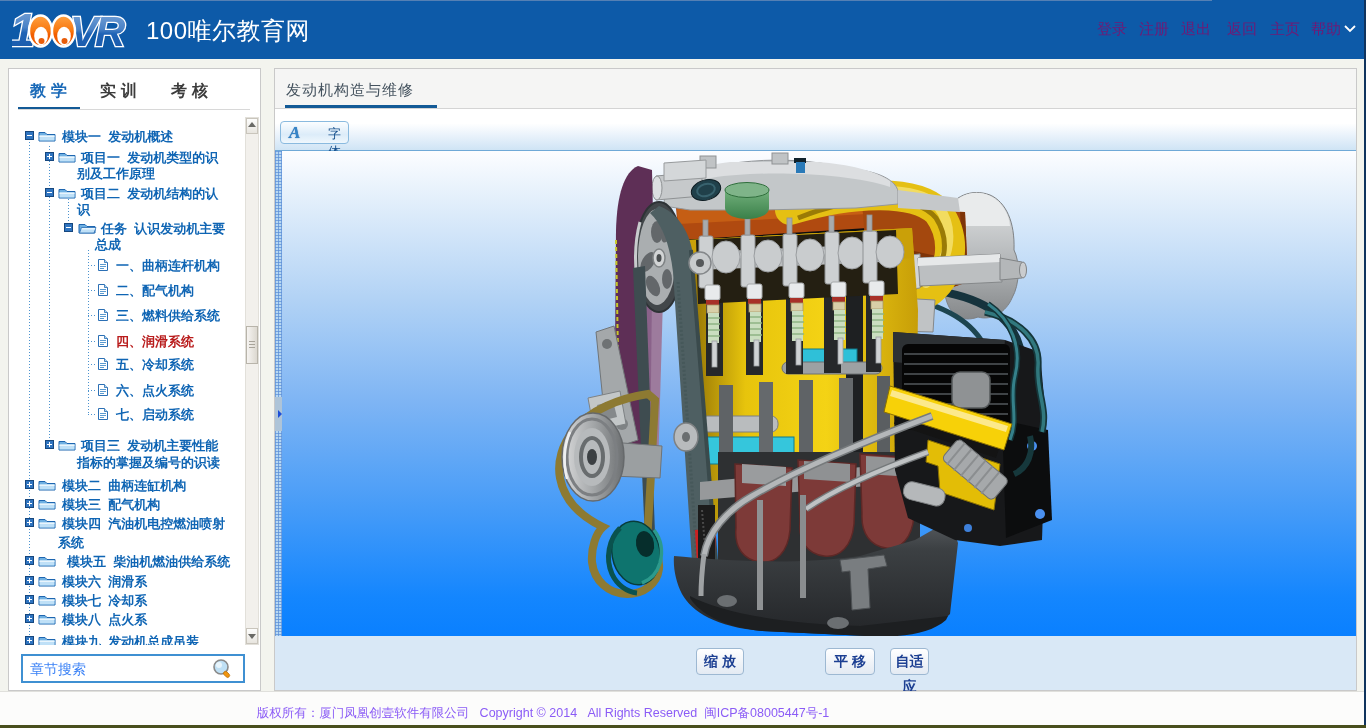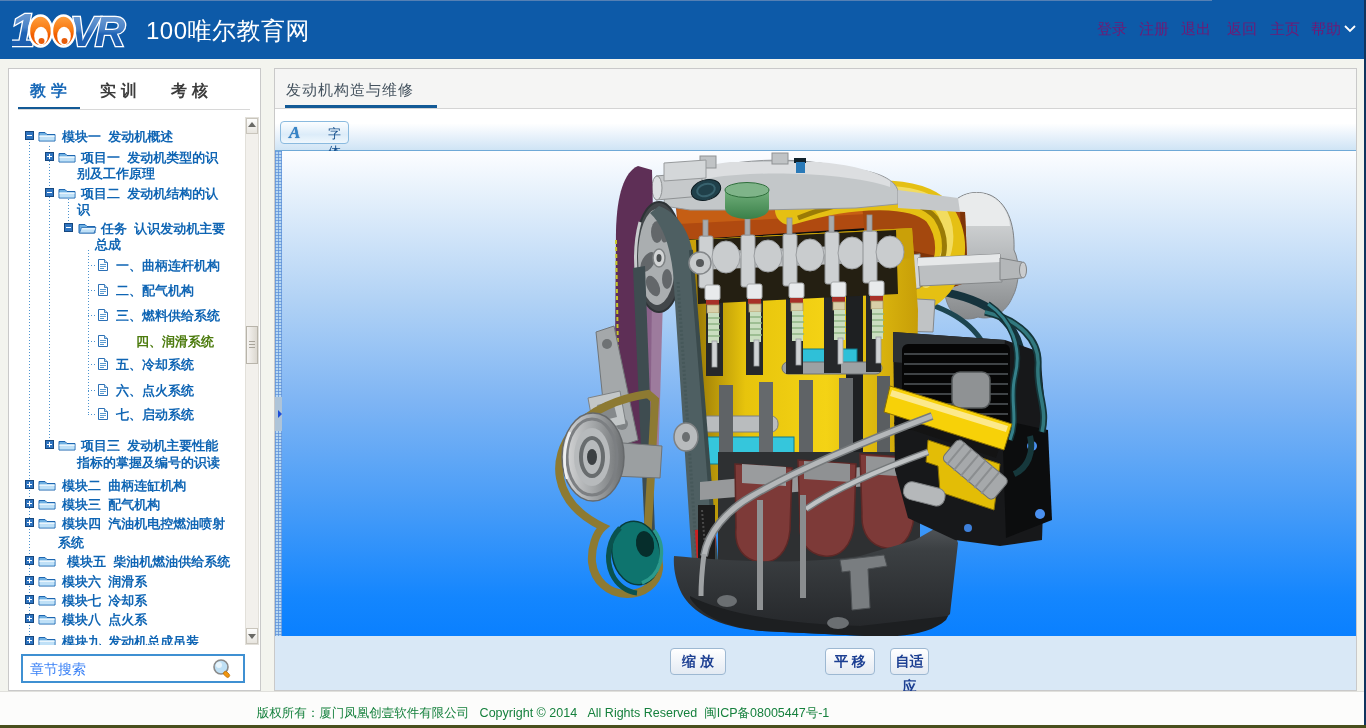--- a/index.html
+++ b/index.html
@@ -10,21 +10,21 @@
 #hdrline{left:0;top:0;width:1212px;height:1px;background:#5580b4;}
 #sitename{left:146px;top:15px;font-size:24px;color:#ffffff;letter-spacing:0.5px;}
 .nav{top:20px;font-size:15px;color:#701a75;}
 
 #side{left:8px;top:68px;width:253px;height:623px;background:#ffffff;border:1px solid #c9c9c9;box-sizing:border-box;}
 .tab{top:81px;font-size:16px;font-weight:bold;letter-spacing:5px;color:#3c3c3c;}
 #tabline{left:18px;top:107px;width:62px;height:3px;background:#135a96;}
 #tabline2{left:18px;top:109px;width:232px;height:1px;background:#d8d8d8;}
 #tree{left:9px;top:112px;width:236px;height:533px;overflow:hidden;}
 .ti{position:absolute;font-size:13px;font-weight:bold;color:#0f65b4;white-space:pre;}
-.red{color:#4d7c0f;margin-left:20px;}
+.red{color:#b91c1c;}
 .pm{position:absolute;width:9px;height:9px;background:#2f74c0;border:1px solid #16477e;box-sizing:border-box;}
 .pm:before{content:"";position:absolute;left:1px;top:3px;width:5px;height:1px;background:#fff;}
 .pm.plus:after{content:"";position:absolute;left:3px;top:1px;width:1px;height:5px;background:#fff;}
 .vdot{position:absolute;width:1px;background-image:repeating-linear-gradient(#4c93cf 0 1px,transparent 1px 3px);}
 .hdot{position:absolute;height:1px;background-image:repeating-linear-gradient(90deg,#4c93cf 0 1px,transparent 1px 3px);}
 
 #sb{left:245px;top:117px;width:14px;height:528px;background:#f2f0ec;border:1px solid #e2e0da;box-sizing:border-box;}
 .sbtn{position:absolute;left:0px;width:12px;height:16px;background:linear-gradient(#fdfdfc,#e8e5df);border:1px solid #c9c5bc;box-sizing:border-box;}
 #thumb{position:absolute;left:0px;top:208px;width:12px;height:38px;background:linear-gradient(90deg,#f6f4f1,#dcd8d0);border:1px solid #b8b4aa;box-sizing:border-box;}
 
@@ -42,21 +42,21 @@
 
 #viewer{left:282px;top:151px;width:1074px;height:485px;background:linear-gradient(#fcfdff 0%,#e3effb 10%,#b3d3f5 30%,#7db4f4 52%,#459bf8 74%,#1486fe 92%,#0a80ff 100%);}
 #split{left:275px;top:151px;width:7px;height:485px;background:#b8d8f2;background-image:repeating-linear-gradient(rgba(93,144,216,0.75) 0 1px,transparent 1px 3px),repeating-linear-gradient(90deg,rgba(93,144,216,0.75) 0 1px,transparent 1px 3px);}
 #splitgrip{left:275px;top:397px;width:7px;height:34px;background:#aec4d8;}
 #splitarr{left:278px;top:410px;width:0;height:0;border-left:4px solid #1d4fd8;border-top:4px solid transparent;border-bottom:4px solid transparent;}
 
 #botbar{left:275px;top:636px;width:1081px;height:54px;background:#d9e8f6;}
 .cbtn{position:absolute;top:648px;height:27px;border:1px solid #9db8d2;border-radius:4px;background:linear-gradient(#ffffff,#e3eaf3);box-sizing:border-box;color:#1c3f92;font-size:14px;font-weight:bold;text-align:center;line-height:25px;}
 
 #footer{left:0px;top:691px;width:1366px;height:37px;background:#fcfcfb;border-top:1px solid #e0e0dc;}
-#ftext{left:0;top:705px;width:1086px;text-align:center;font-size:12.5px;color:#15803d;}
+#ftext{left:0;top:705px;width:1086px;text-align:center;font-size:12.5px;color:#8b5cf6;}
 #redge{left:1364px;top:0;width:2px;height:728px;background:#10345e;}
 #bedge{left:0;top:725px;width:1366px;height:3px;background:#494f1d;}
 </style>
 </head>
 <body>
 <div class="abs" id="header"></div>
 <div class="abs" id="hdrline"></div>
 <svg class="abs" style="left:12px;top:6px" width="124" height="46" viewBox="0 0 124 46">
   <defs>
     <linearGradient id="lgb" x1="0" y1="0" x2="0" y2="1">
@@ -570,21 +570,21 @@
 <ellipse cx="636" cy="553" rx="24" ry="32" fill="#0e746e" stroke="#083c3a" stroke-width="1.5" transform="rotate(-10 636 553)"></ellipse>
 <path d="M620,528 C609,539 605,558 612,574 C617,585 627,592 637,593" stroke="#0a524e" stroke-width="5" fill="none"></path>
 <ellipse cx="645" cy="544" rx="9" ry="13" fill="#062e2c" transform="rotate(-10 645 544)"></ellipse>
 <path d="M654,530 C661,539 663,551 660,563 C657,573 650,580 642,583" stroke="#2c9a8c" stroke-width="3.5" fill="none"></path>
 </svg>
 <div class="abs" id="split"></div>
 <div class="abs" id="splitgrip"></div>
 <div class="abs" id="splitarr"></div>
 
 <div class="abs" id="botbar"></div>
-<div class="abs cbtn" style="left:670px;width:56px;">缩 放</div>
+<div class="abs cbtn" style="left:696px;width:48px;">缩 放</div>
 <div class="abs cbtn" style="left:760px;width:68px;margin-top:43px;">观 察</div>
-<div class="abs cbtn" style="left:825px;width:50px;font-family:Liberation Serif, serif;">平 移</div>
+<div class="abs cbtn" style="left:825px;width:50px;">平 移</div>
 <div class="abs cbtn" style="left:890px;width:39px;">自适应</div>
 
 <div class="abs" id="footer"></div>
 <div class="abs" id="ftext">版权所有：厦门凤凰创壹软件有限公司&nbsp;&nbsp;&nbsp;Copyright © 2014&nbsp;&nbsp;&nbsp;All Rights Reserved&nbsp;&nbsp;闽ICP备08005447号-1</div>
 <div class="abs" id="redge"></div>
 <div class="abs" id="bedge"></div>
 
 </body></html>

